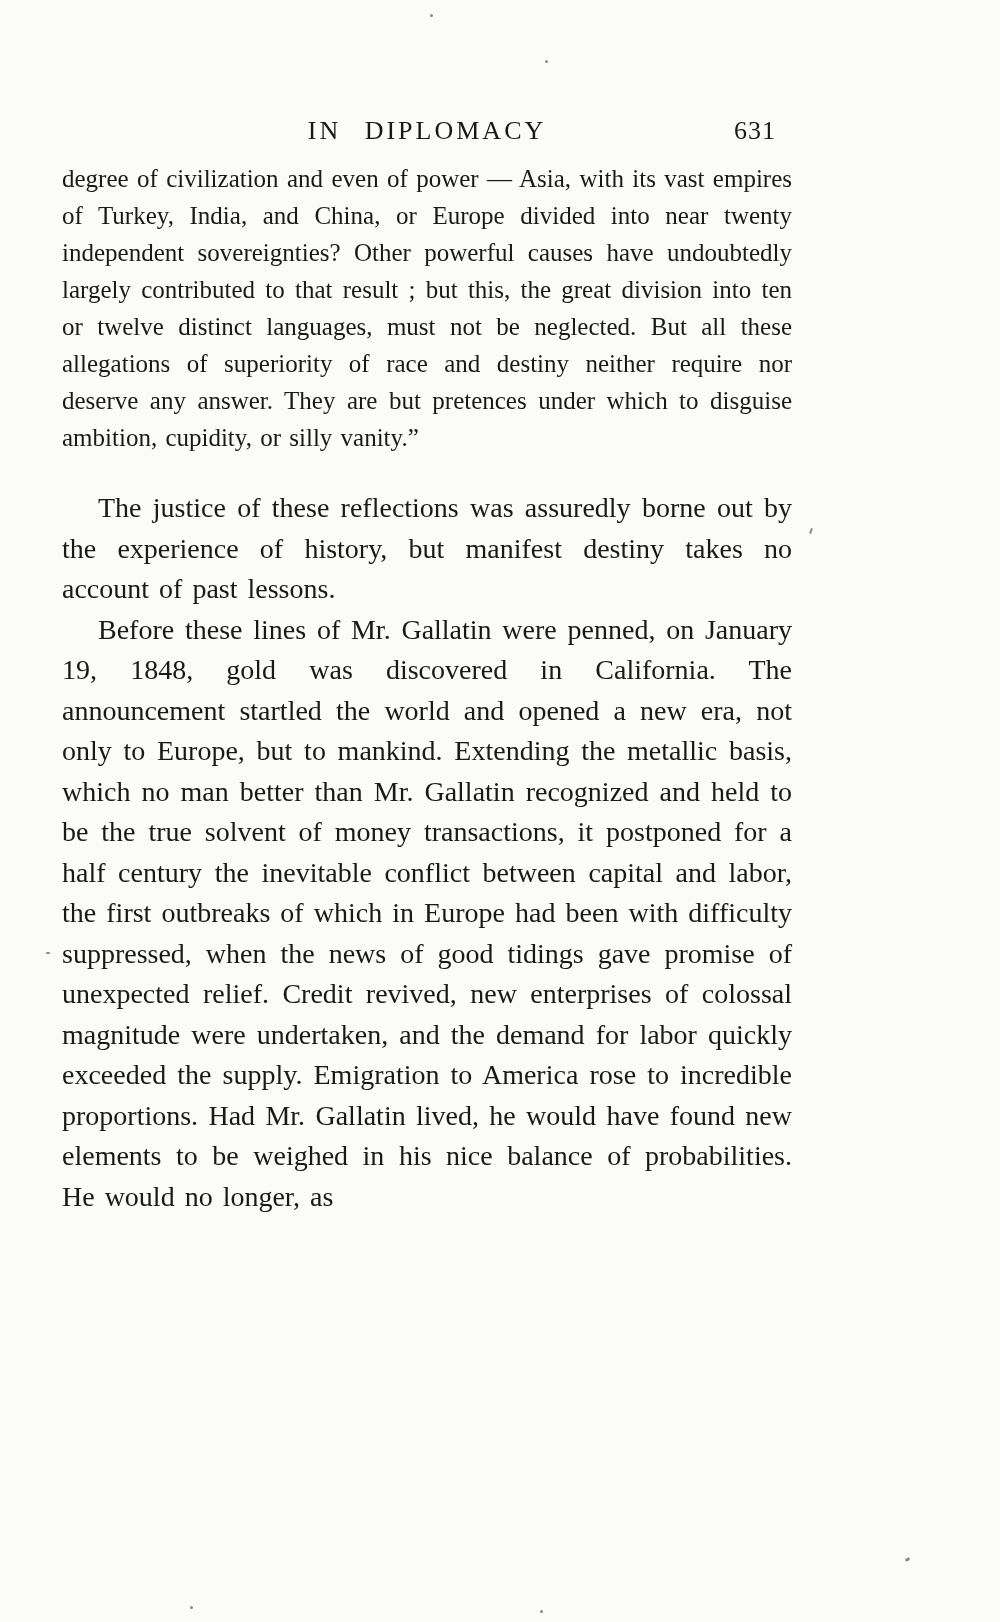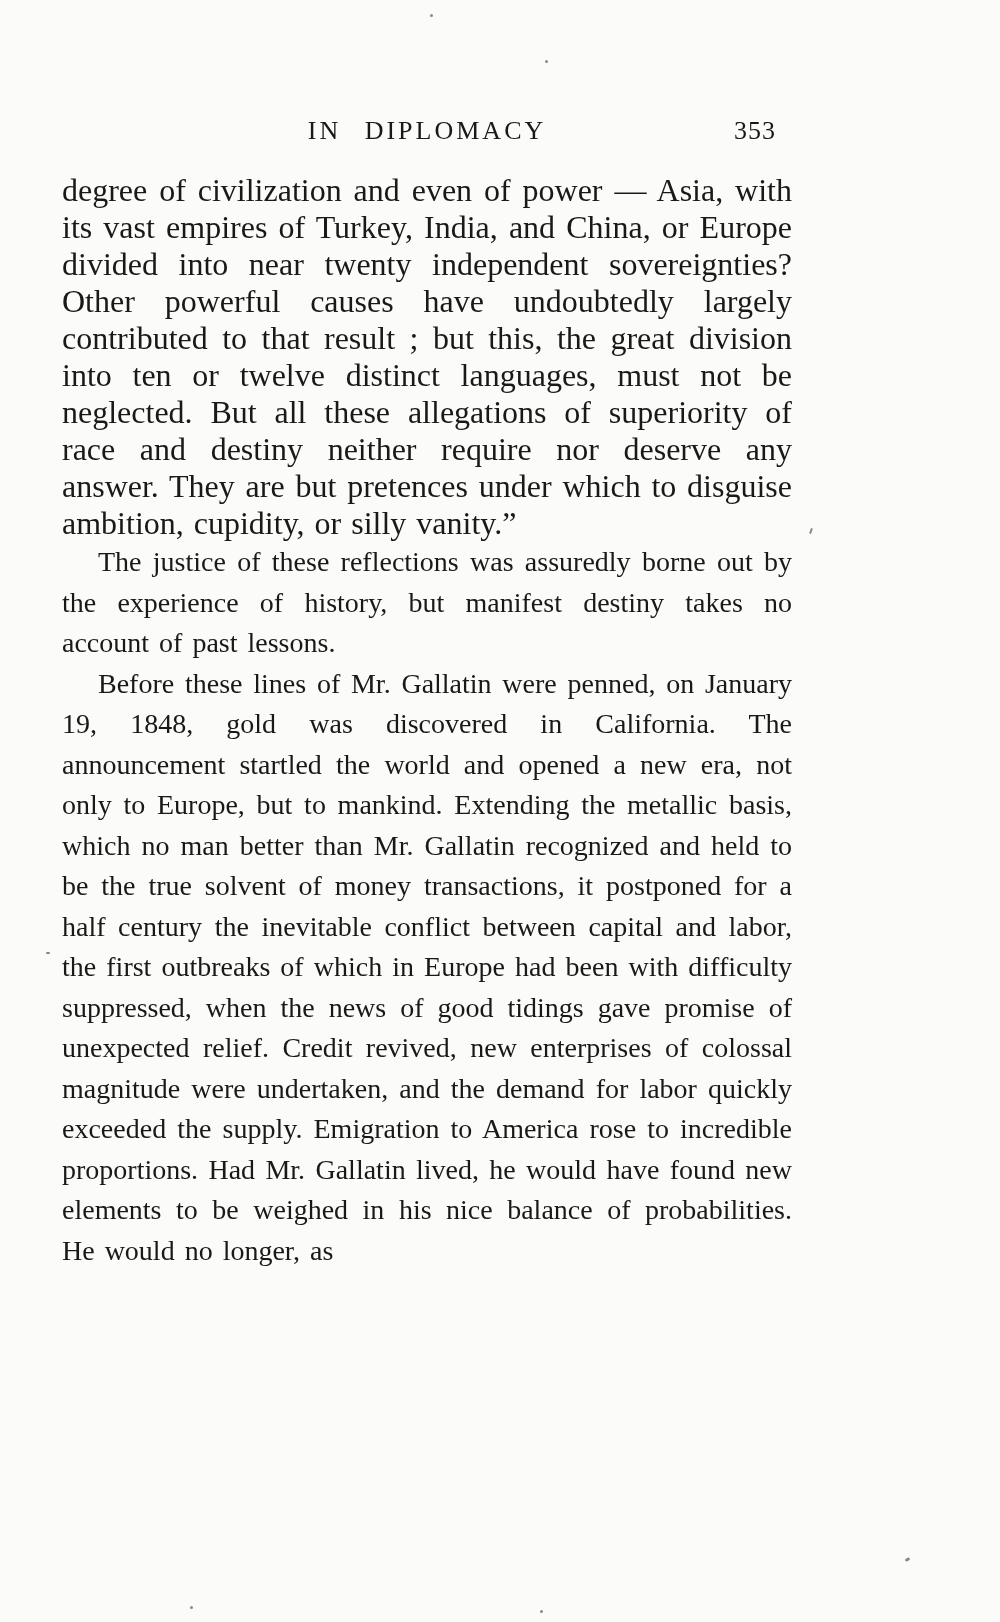--- a/index.html
+++ b/index.html
@@ -17,43 +17,44 @@
   }
   .text-block {
     position: absolute;
     left: 62px;
     top: 116px;
     width: 730px;
   }
   .page-header {
     position: relative;
     height: 36px;
-    margin-bottom: 20px;
+    margin-bottom: 8px;
   }
   .header-title {
     position: absolute;
     left: 50%;
     transform: translateX(-50%);
     top: 0;
     font-size: 26px;
     letter-spacing: 3px;
     word-spacing: 14px;
     white-space: nowrap;
   }
   .page-number {
     position: absolute;
     right: 16px;
     top: 0;
     font-size: 26px;
     letter-spacing: 1px;
   }
   p.quote {
-    font-size: 32px;
+    font-size: 25px;
     line-height: 37px;
     text-align: justify;
+    margin-bottom: 32px;
     word-spacing: 2px;
   }
   p.body {
     font-size: 28px;
     line-height: 40.5px;
     text-align: justify;
     text-indent: 36px;
     word-spacing: 3px;
   }
   .artifact {
@@ -70,21 +71,21 @@
   .artifact.a7 { left: 46px;  top: 952px; width: 4px; height: 2px; border-radius: 1px; }
 </style>
 </head>
 <body>
 
 <div class="page">
   <div class="text-block">
 
     <header class="page-header">
       <span class="header-title">IN DIPLOMACY</span>
-      <span class="page-number">353</span>
+      <span class="page-number">631</span>
     </header>
 
     <p class="quote">degree of civilization and even of power — Asia, with its vast empires of Turkey, India, and China, or Europe divided into near twenty independent sovereignties? Other powerful causes have undoubtedly largely contributed to that result ; but this, the great division into ten or twelve distinct languages, must not be neglected. But all these allegations of superiority of race and destiny neither require nor deserve any answer. They are but pretences under which to disguise ambition, cupidity, or silly vanity.”</p>
 
     <p class="body">The justice of these reflections was assuredly borne out by the experience of history, but manifest destiny takes no account of past lessons.</p>
 
     <p class="body">Before these lines of Mr. Gallatin were penned, on January 19, 1848, gold was discovered in California. The announcement startled the world and opened a new era, not only to Europe, but to mankind. Extending the metallic basis, which no man better than Mr. Gallatin recognized and held to be the true solvent of money transactions, it postponed for a half century the inevitable conflict between capital and labor, the first outbreaks of which in Europe had been with difficulty suppressed, when the news of good tidings gave promise of unexpected relief. Credit revived, new enterprises of colossal magnitude were undertaken, and the demand for labor quickly exceeded the supply. Emigration to America rose to incredible proportions. Had Mr. Gallatin lived, he would have found new elements to be weighed in his nice balance of probabilities. He would no longer, as</p>
 
   </div>
 

